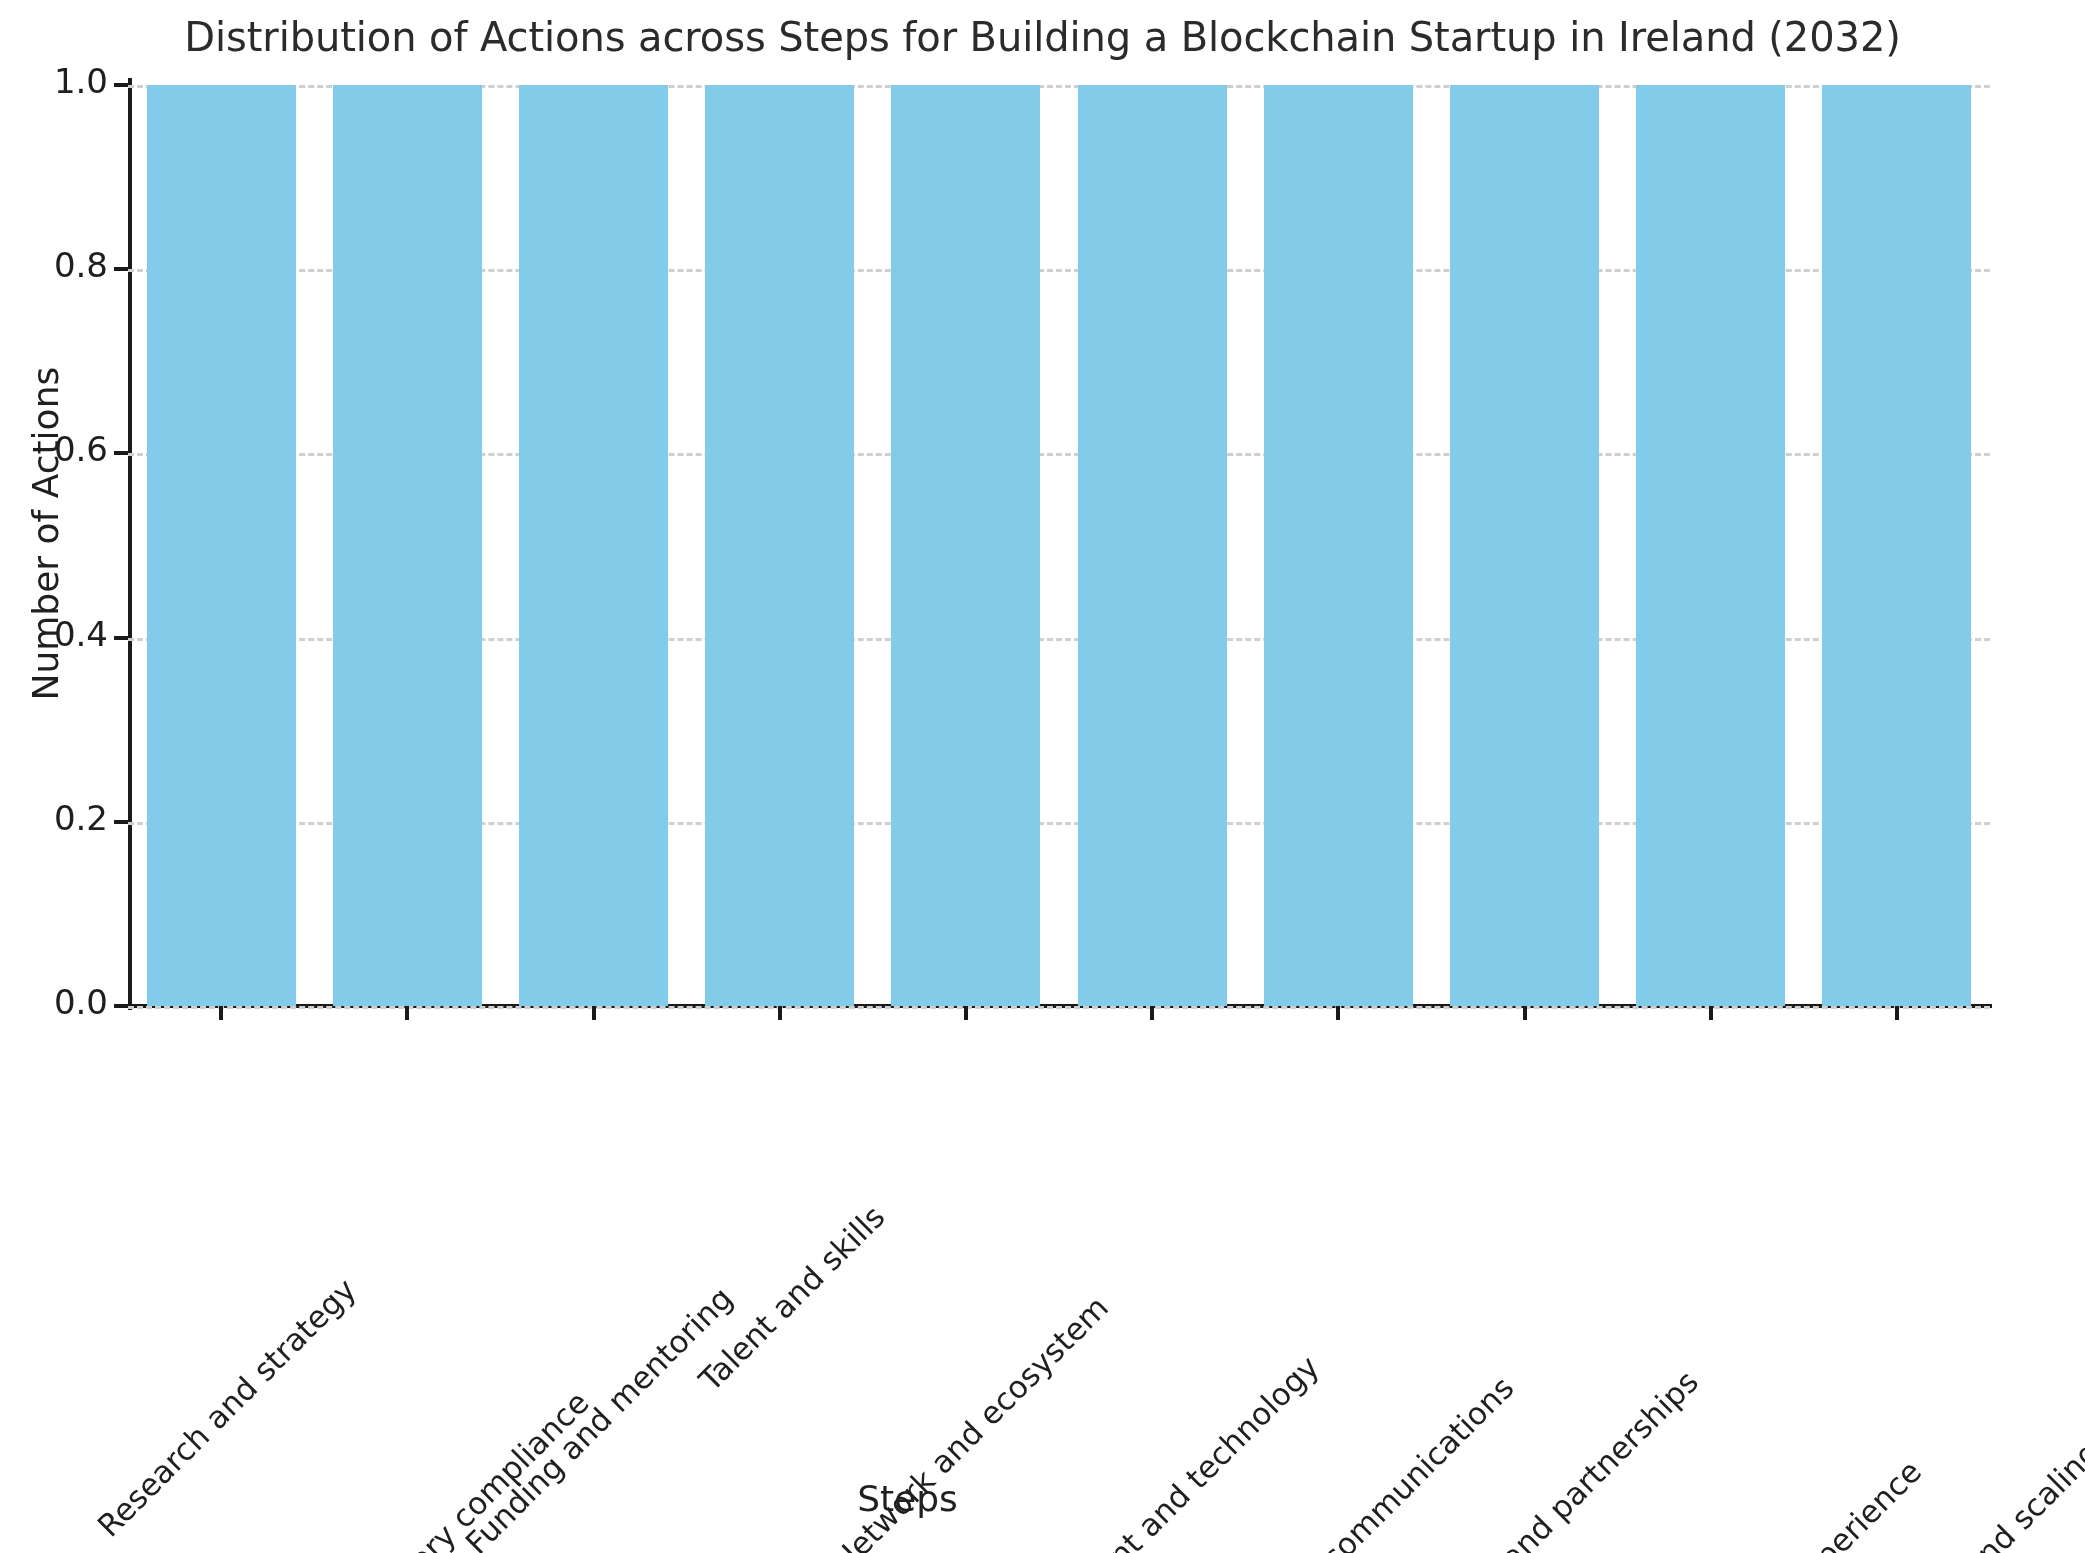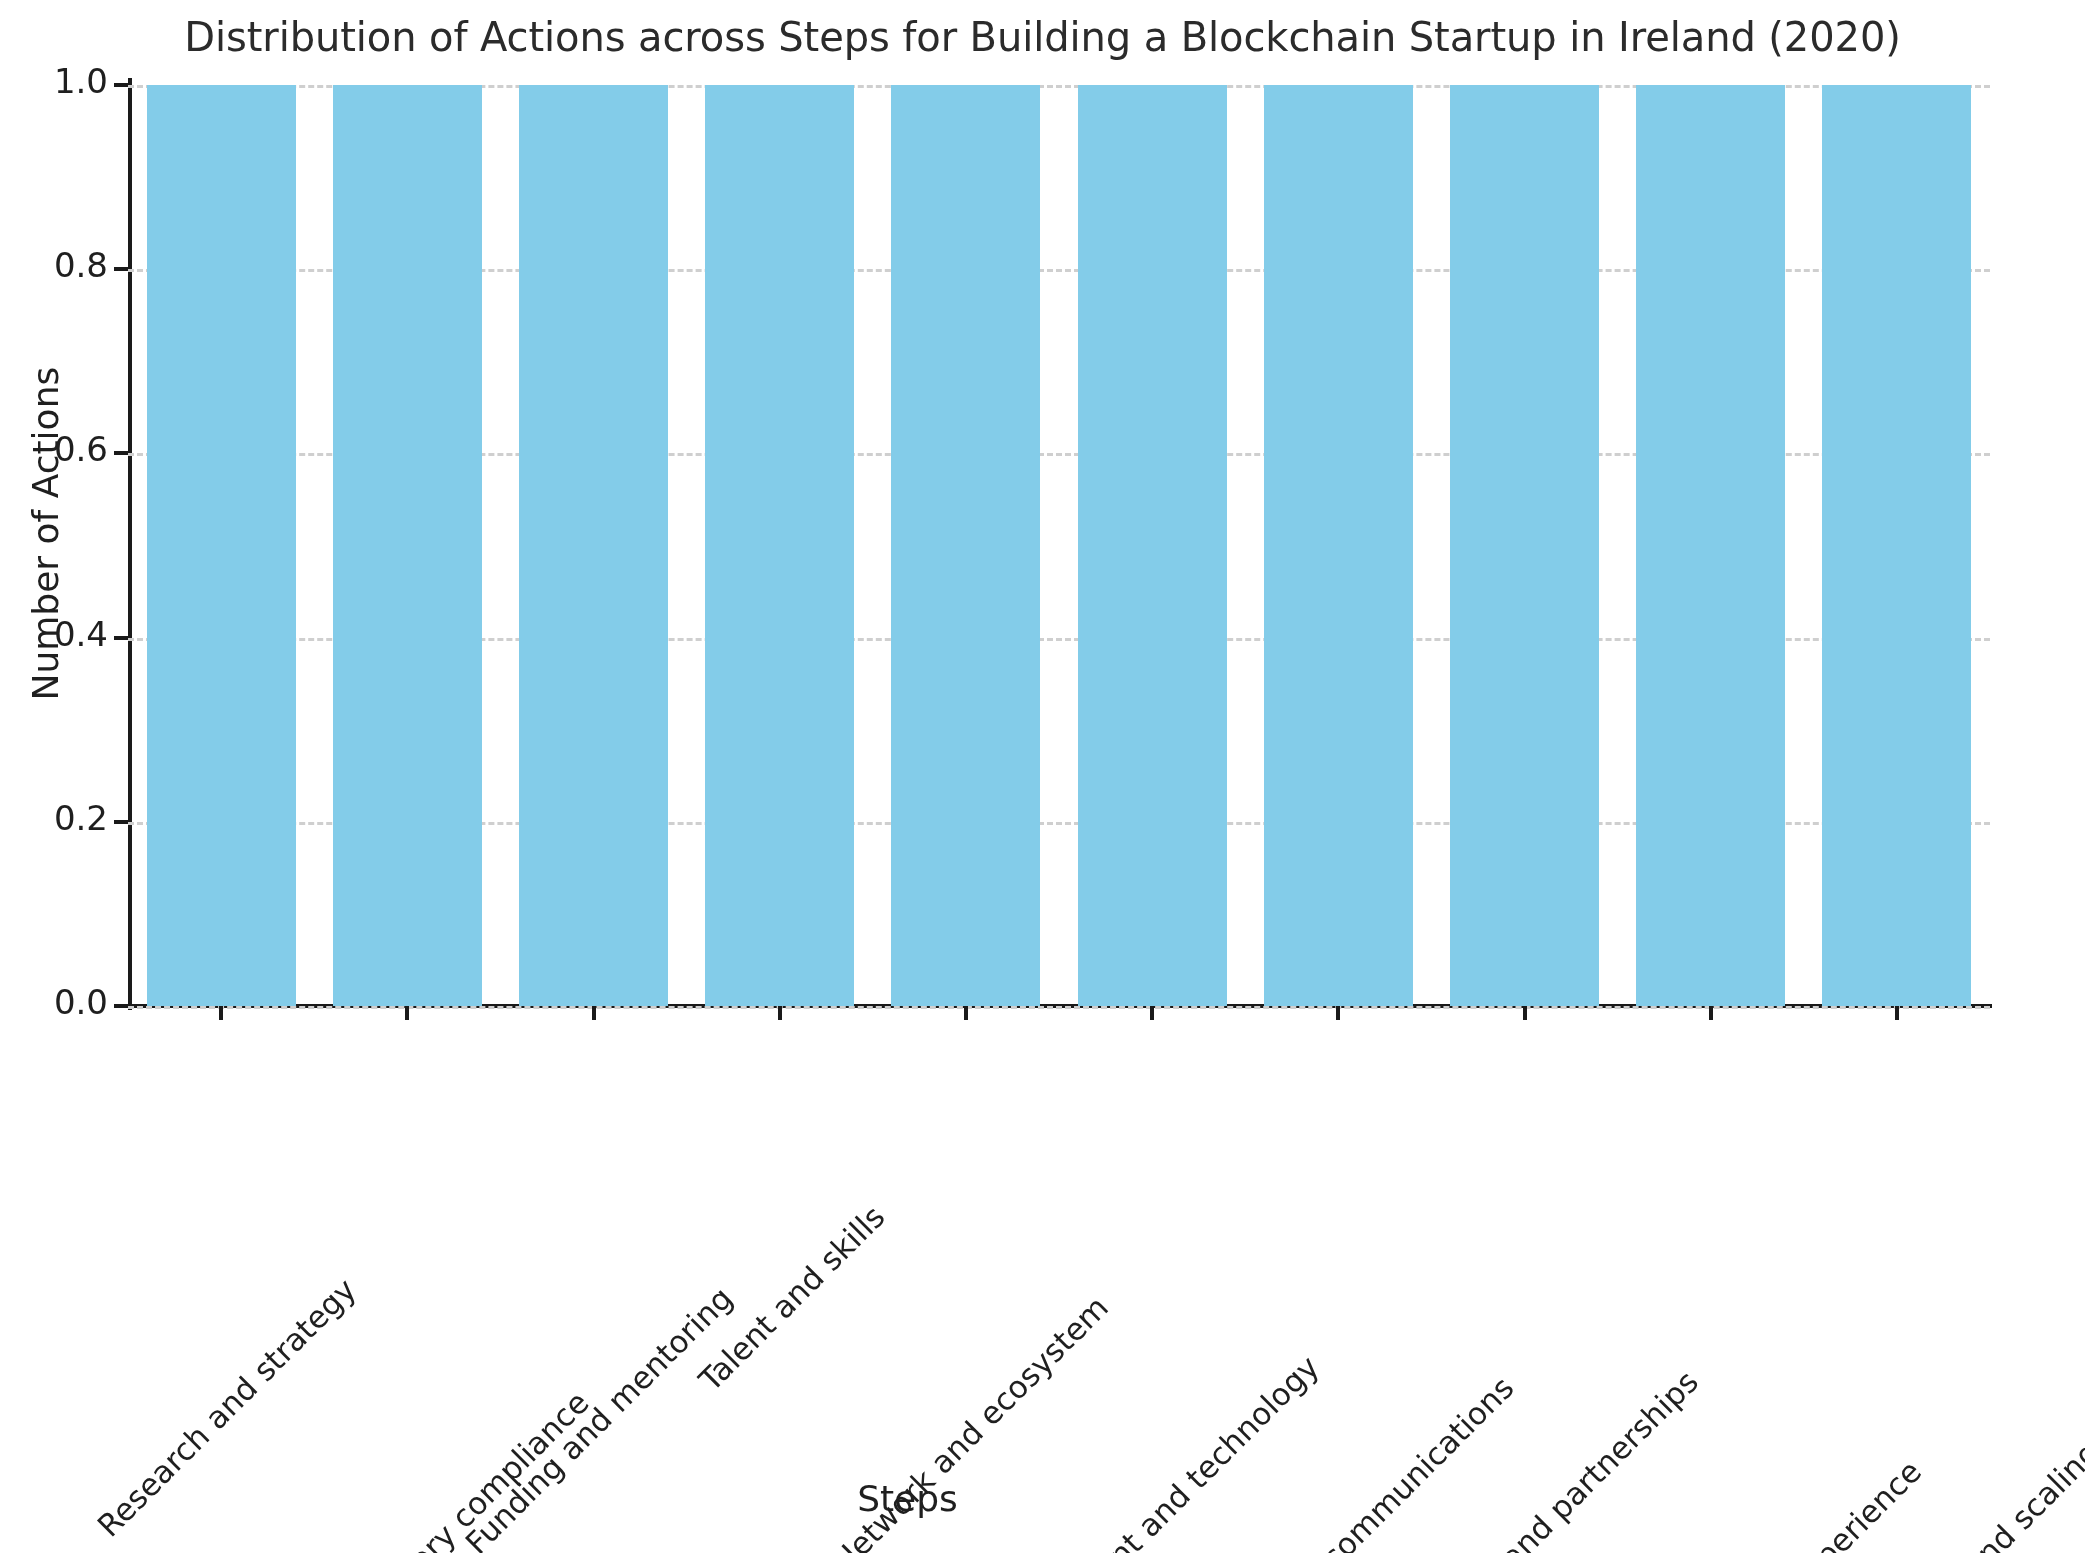--- a/index.html
+++ b/index.html
@@ -151,21 +151,21 @@
     text-align: center;
     font-size: 36px;
     color: #1f1f1f;
   }
 </style>
 </head>
 <body>
 
 <div id="figure">
 
-  <div id="chart-title">Distribution of Actions across Steps for Building a Blockchain Startup in Ireland (2020)</div>
+  <div id="chart-title">Distribution of Actions across Steps for Building a Blockchain Startup in Ireland (2032)</div>
 
   <div id="y-spine"></div>
   <div id="x-spine"></div>
 
   <div id="plot-area">
     <div id="gridlines-h">
         <div class="gridline-h" style="top: 921px;"></div>
         <div class="gridline-h" style="top: 736.8px;"></div>
         <div class="gridline-h" style="top: 552.6px;"></div>
         <div class="gridline-h" style="top: 368.4px;"></div>

